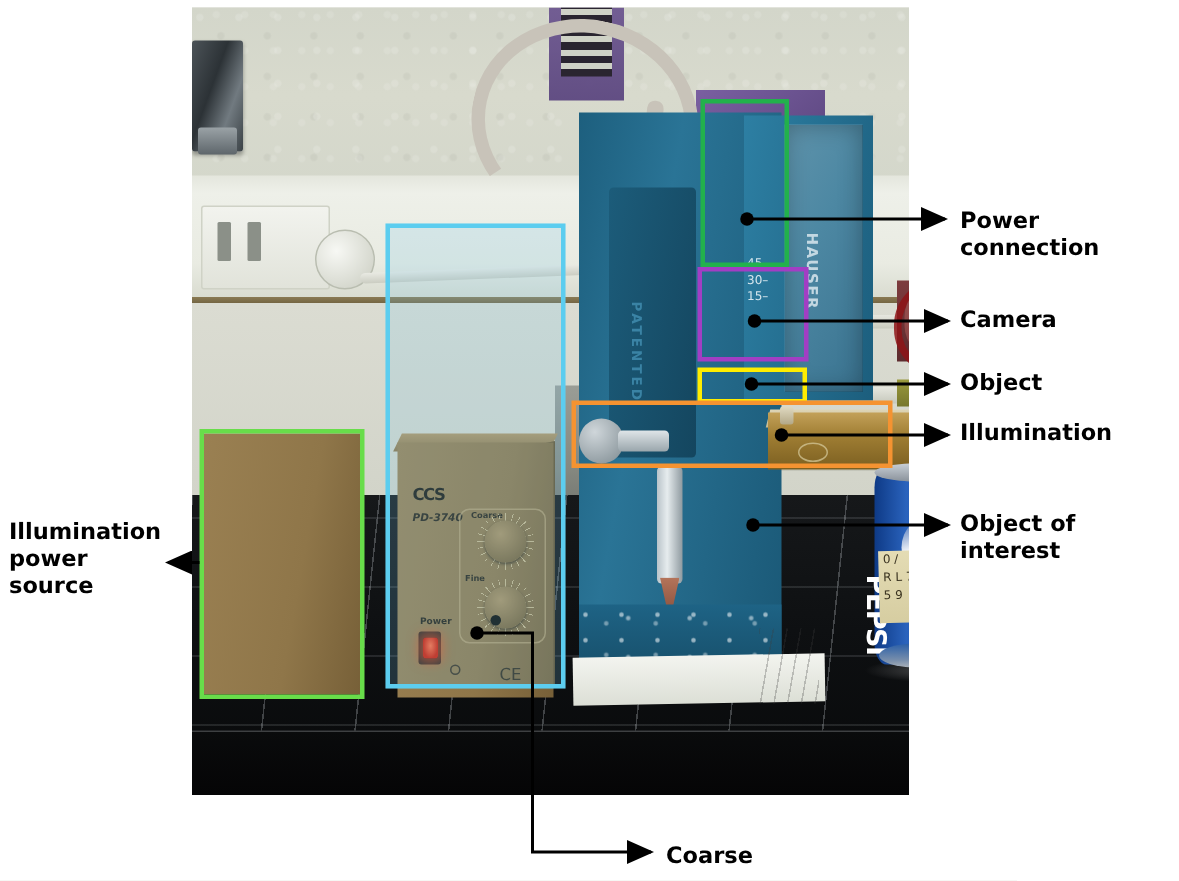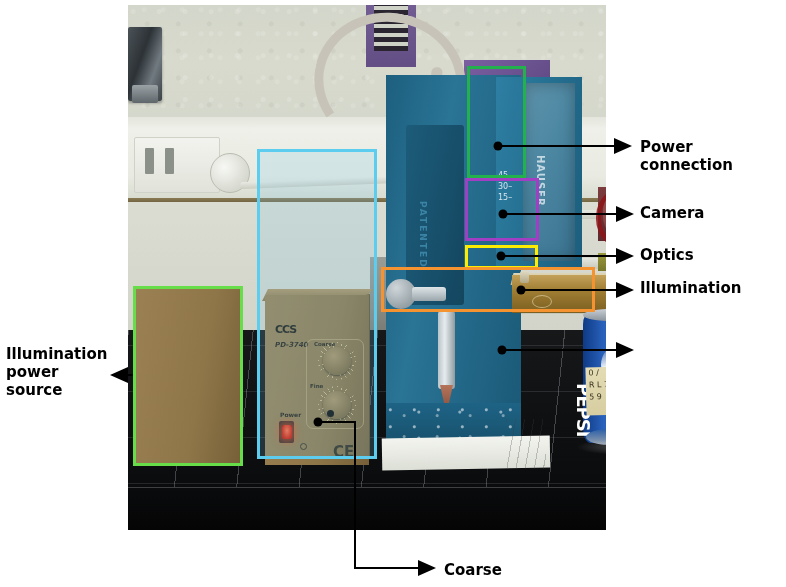--- a/index.html
+++ b/index.html
@@ -358,21 +358,21 @@
     position:absolute; left: 151px; top: 416px; width: 15px; height: 22px;
     background:#2a231a; border-radius:2px;
     display:flex; align-items:center; justify-content:center;
   }
   .led i {
     width: 10px; height: 14px; border-radius:2px; display:block;
     background: radial-gradient(ellipse at 50% 40%, #ff6a40, #d11c05 70%);
     box-shadow: 0 0 7px 3px rgba(255,70,20,.55);
   }
   .psu-ce {
-    position:absolute; left: 205px; top: 438px; color:#332b1c; font-size:15px; font-weight:700;
+    position:absolute; left: 205px; top: 438px; color:#332b1c; font-size:11px; font-weight:400;
   }
   .psu-switch {
     position:absolute; left: 172px; top: 438px; width:5px; height:5px;
     border:1px solid #3b3122; border-radius:50%;
   }
 
   
   .abox { position:absolute; box-sizing: border-box; }
   .abox.support    { left:257px; top:149px;  width:120px; height:310px; border:3px solid #5ccdef; background: rgba(120,200,235,.20); }
   .abox.dataconn   { left:467px; top:66px;   width:59px;  height:112px; border:3px solid #22b14c; }
@@ -541,20 +541,22 @@
     <line x1="502" y1="350" x2="632" y2="350" stroke="#000" stroke-width="2" marker-end="url(#ah)"></line>
 
     <line x1="133" y1="375" x2="112" y2="375" stroke="#000" stroke-width="2" marker-end="url(#ahl)"></line>
 
     <circle cx="318" cy="422" r="4.5" fill="#000"></circle>
     <path d="M318,422 L355,422 L355,568 L434,568" fill="none" stroke="#000" stroke-width="2" marker-end="url(#ah)"></path>
   </svg>
 
   <div class="lbl l-data">Power connection</div>
   <div class="lbl l-cam">Camera</div>
-  <div class="lbl l-opt">Optics</div>
+  <div class="lbl l-opt">Object</div>
   <div class="lbl l-ill">Illumination</div>
+  <div class="lbl l-obj">Object of
+interest</div>
   <div class="lbl l-psu">Illumination
 power
 source</div>
   <div class="lbl l-sup">Coarse</div>
 
 </div>
 
 </body></html>

